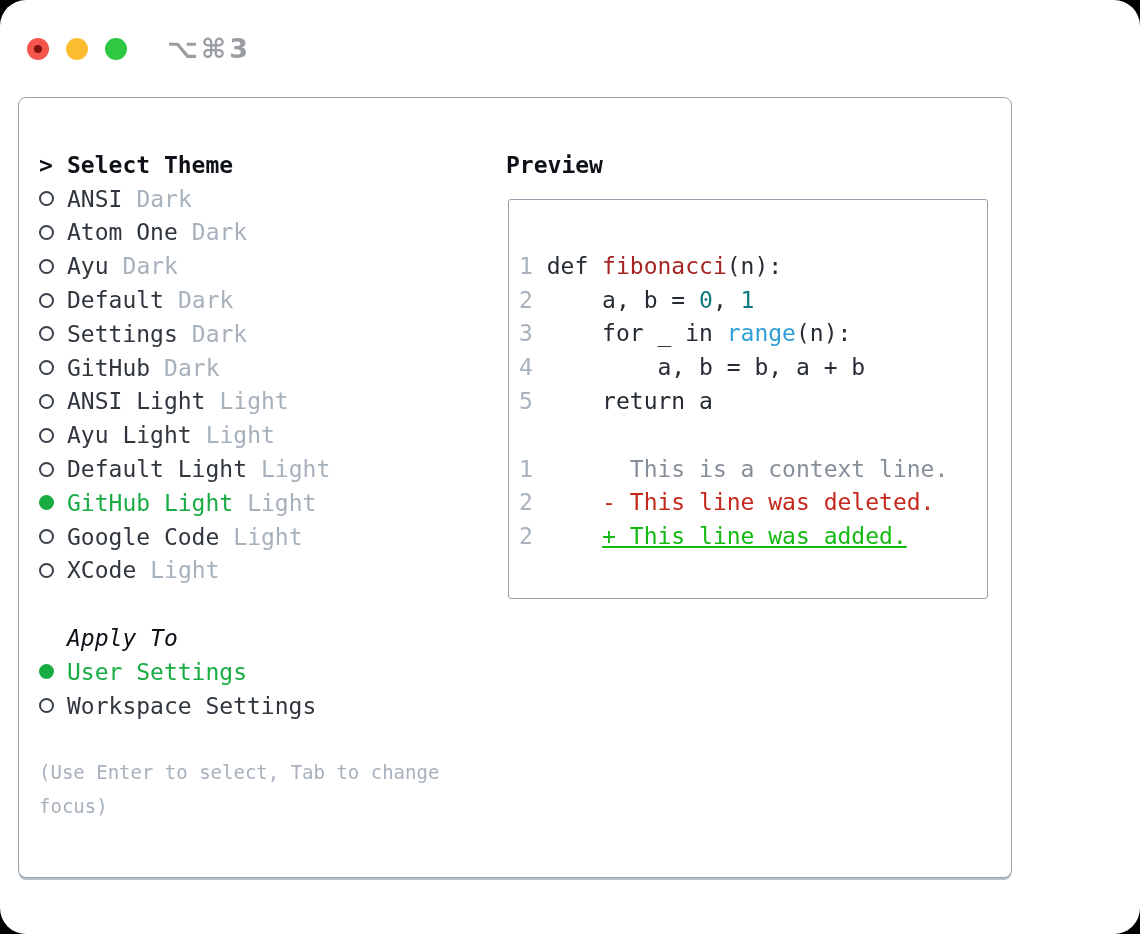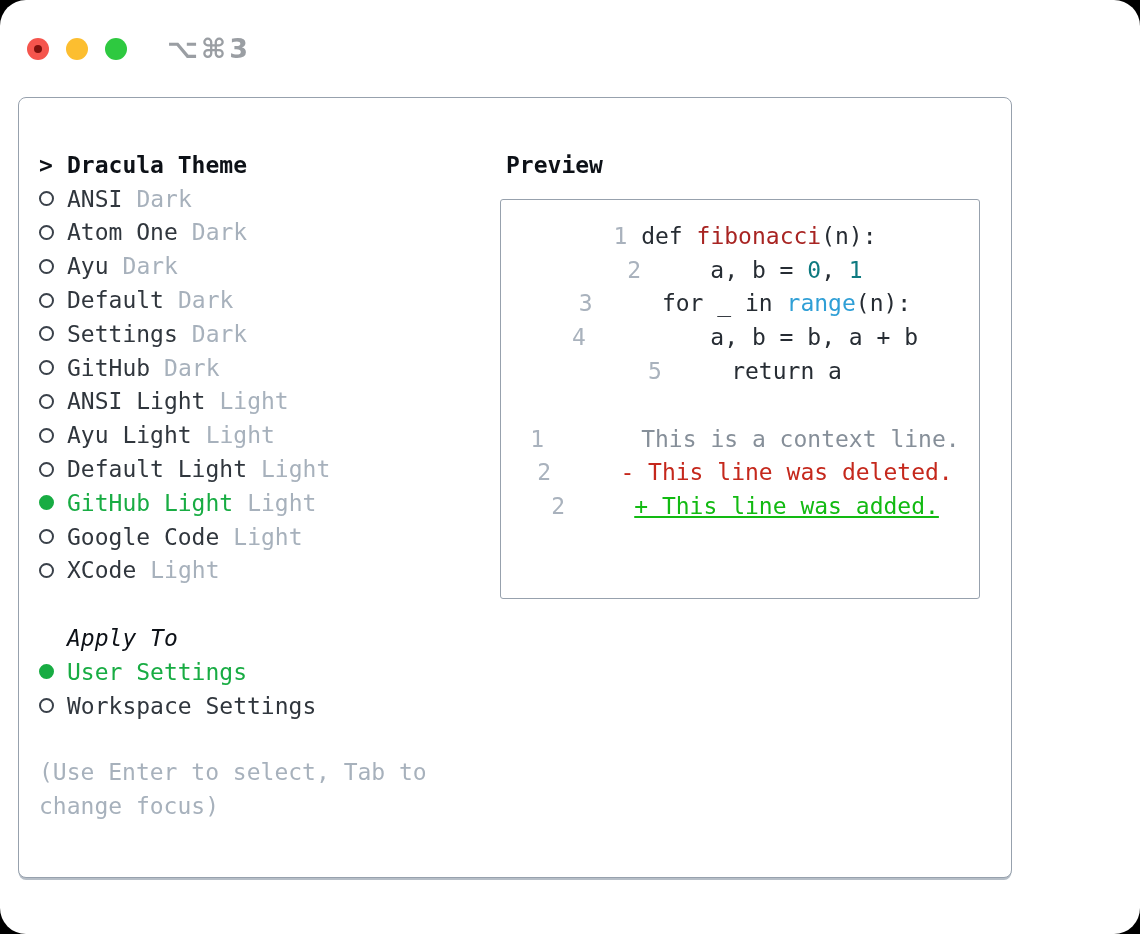--- a/index.html
+++ b/index.html
@@ -14,37 +14,37 @@
   .light.red::after{content:"";position:absolute;left:7px;top:7px;width:8px;height:8px;border-radius:50%;background:#7e120d;}
   .light.yellow{background:#fcbe30;}
   .light.green{background:#2ec940;}
   .win-title{margin-left:40px;font-family:"DejaVu Sans",sans-serif;font-weight:bold;font-size:27px;color:#9a9ea3;letter-spacing:3px;}
 
   
   .panel{position:absolute;left:18px;top:97px;width:994px;height:781px;background:#fff;
          border:1.5px solid #97a1ad;border-radius:8px;box-sizing:border-box;
          box-shadow:0 2.5px 0 -0.5px #b6bec7;display:flex;padding:50px 0 0 20px;}
   .col-left{width:449px;flex:0 0 auto;}
-  .col-right{flex:1;text-align:center;}
+  .col-right{flex:1;}
 
   .row{height:33.8px;display:flex;align-items:center;font-size:23px;color:#30363d;}
   .hdr{font-weight:bold;color:#0d1117;}
   .prefix{display:inline-block;width:28px;flex:0 0 28px;}
   .radio{width:15px;height:15px;border:2px solid #3a414a;border-radius:50%;box-sizing:border-box;
          flex:0 0 15px;margin-right:13px;}
   .item.selected .radio{background:#18ac43;border-color:#18ac43;}
   .item.selected .nm{color:#18ac43;text-align:center;}
   .muted{color:#a7b1bc;margin-left:14px;}
   .indent{padding-left:28px;}
   .gap-top{margin-top:33.8px;}
-  .hint{font-size:23px;line-height:33.8px;color:#a7b1bc;max-width:420px;margin-top:33.8px;}
+  .hint{font-size:19px;line-height:33.8px;color:#a7b1bc;max-width:420px;margin-top:33.8px;}
 
   
-  .preview-box{margin-top:17px;margin-left:12px;width:480px;height:400px;box-sizing:border-box;
-               border:1.5px solid #97a1ad;border-radius:3px;padding:20px 0 0 10px;overflow:hidden;}
+  .preview-box{margin-top:17px;margin-left:20px;width:480px;height:400px;box-sizing:border-box;
+               border:1.5px solid #97a1ad;border-radius:3px;padding:50px 0 0 10px;overflow:hidden;}
   .cl{height:33.8px;white-space:pre;font-size:23px;line-height:33.8px;}
   .ln{color:#a9b2bd;}
   .code{color:#262c33;}
   .fn{color:#a82422;}
   .num{color:#0e7a80;}
   .call{color:#2f9fd6;}
   .ctx{color:#868f99;}
   .del{color:#c5281c;}
   .add{color:#12ba12;text-decoration:underline;}
 </style>
@@ -60,21 +60,21 @@
       <span class="light green"></span>
     </div>
     <span class="win-title">⌥⌘3</span>
   </div>
 
   <div class="panel">
 
     <div class="col-left">
       <div class="row hdr">
         <span class="prefix">&gt;</span>
-        <span>Dracula Theme</span>
+        <span>Select Theme</span>
       </div>
 
       <div class="row item">
         <span class="radio"></span>
         <span class="nm">ANSI</span>
         <span class="muted">Dark</span>
       </div>
       <div class="row item">
         <span class="radio"></span>
         <span class="nm">Atom One</span>

